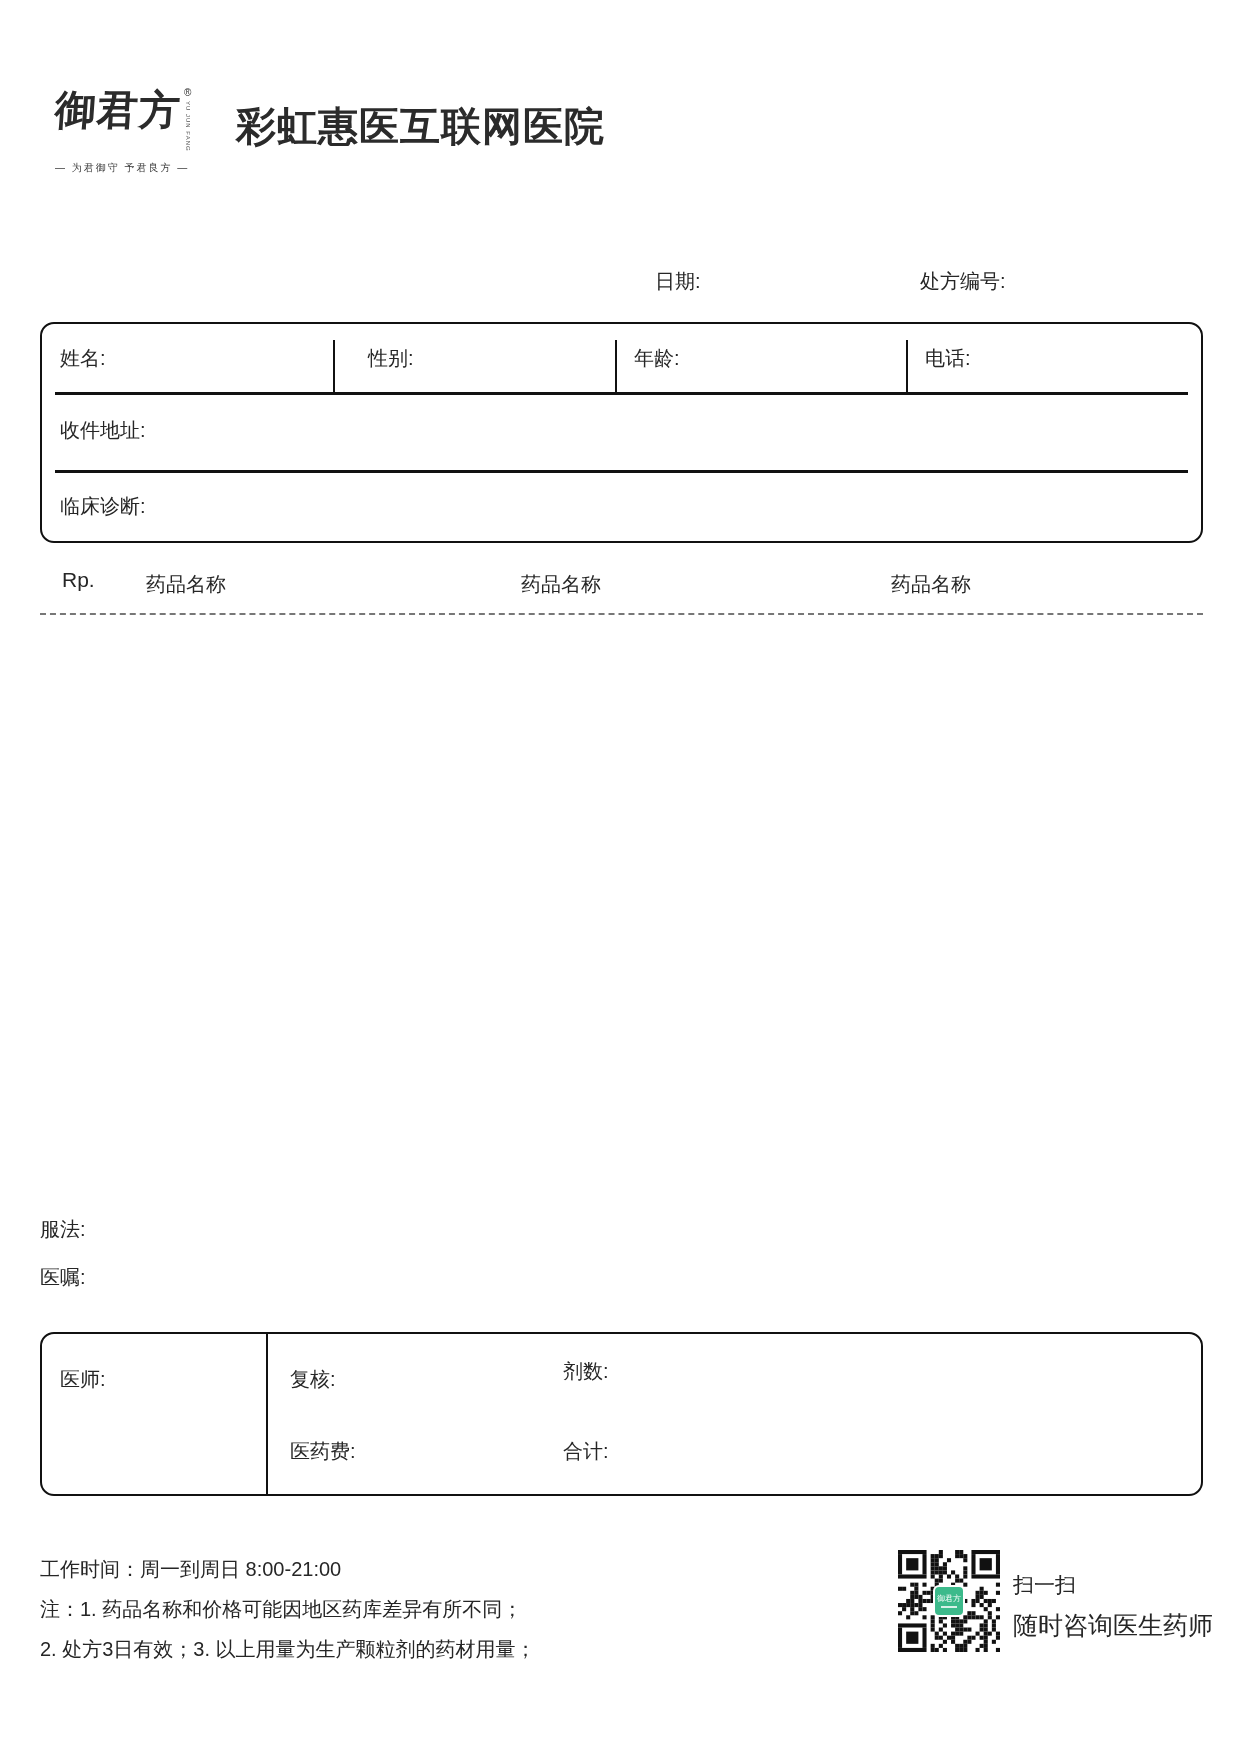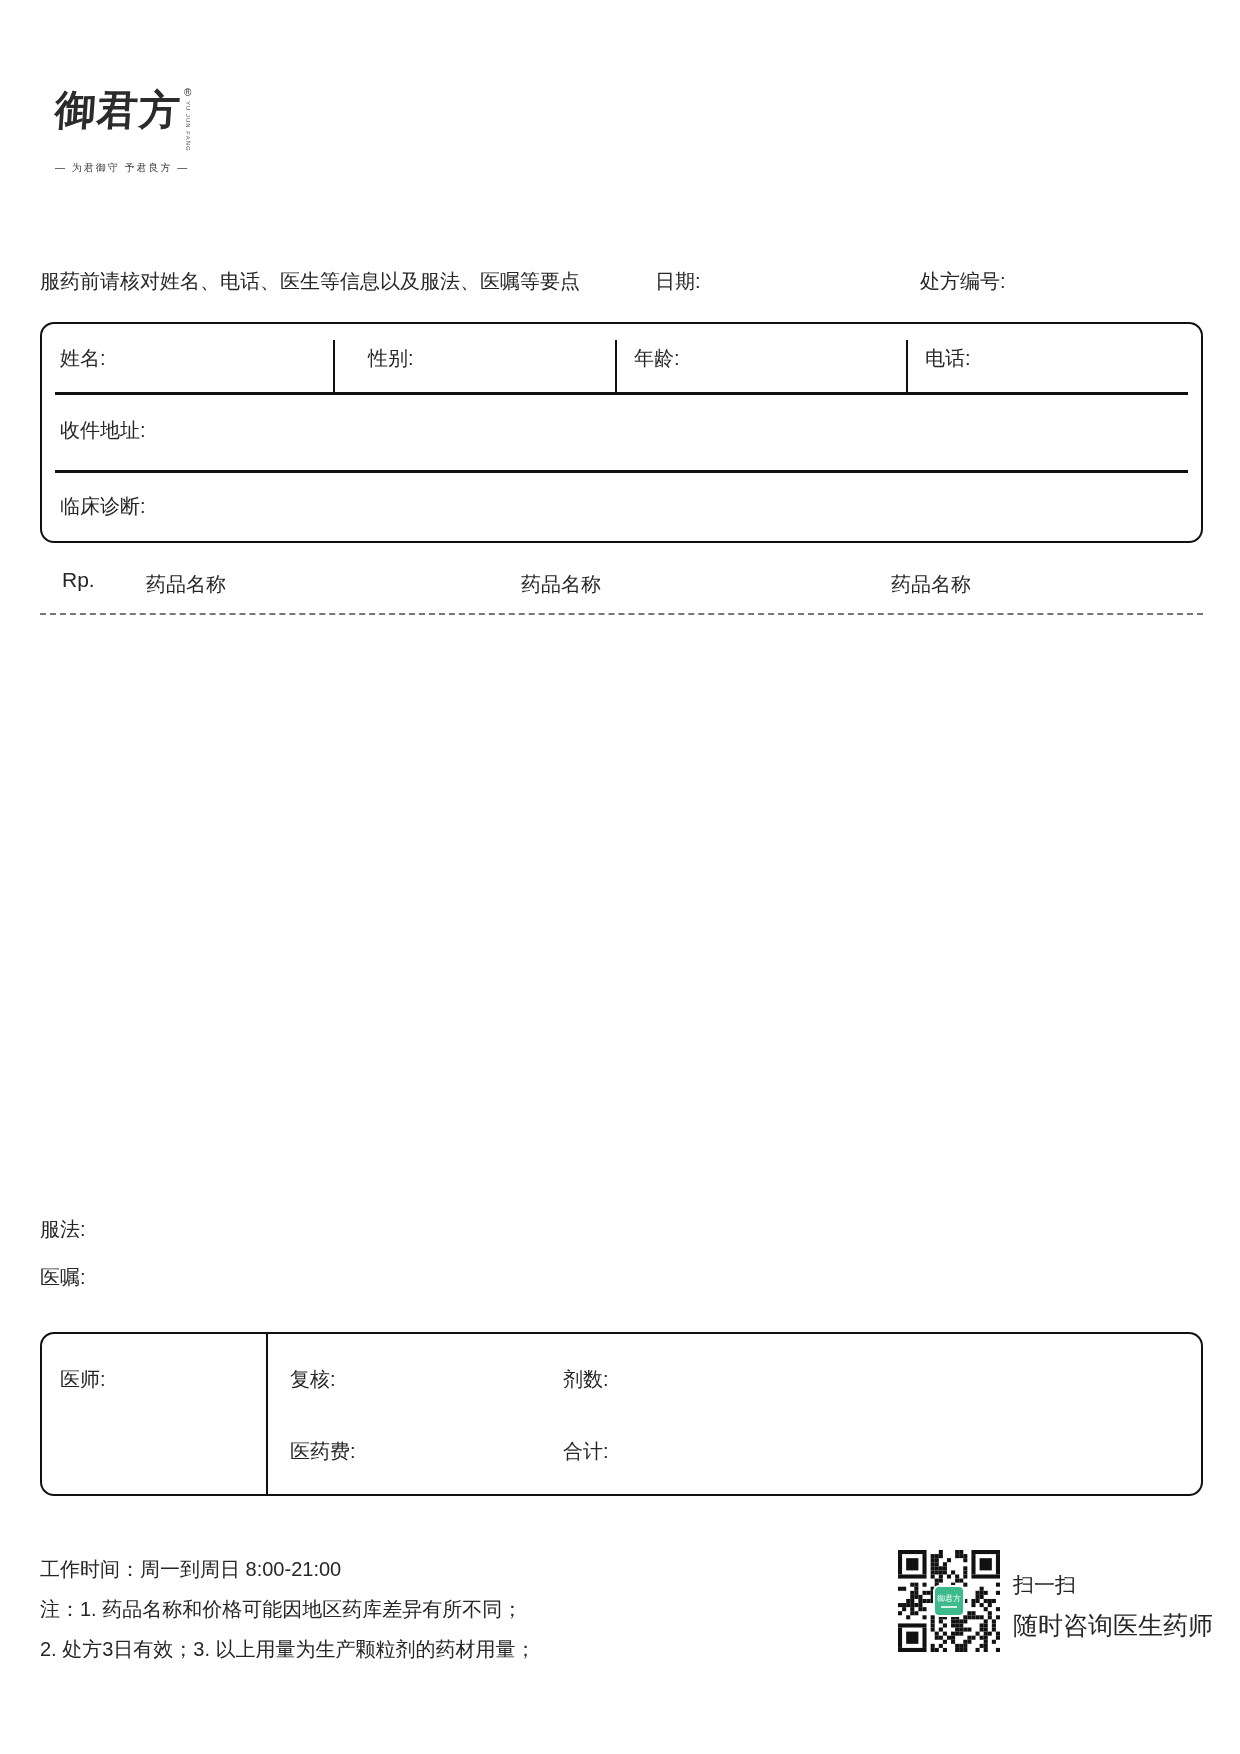--- a/index.html
+++ b/index.html
@@ -54,21 +54,21 @@
   .advice-label{position:absolute;left:40px;top:1264px;font-size:20px;}
   
   .summary-box{
     position:absolute;left:40px;top:1332px;width:1159px;height:160px;
     border:2px solid #111;border-radius:14px;
   }
   .s-vdiv{position:absolute;left:224px;top:0;bottom:0;width:2px;background:#111;}
   .s-label{position:absolute;font-size:20px;}
   .doctor{left:18px;top:32px;}
   .review{left:248px;top:32px;}
-  .doses{left:521px;top:32px;}
+  .doses{left:521px;top:24px;}
   .fee{left:248px;top:104px;}
   .total{left:521px;top:104px;}
   
   .foot-line{position:absolute;left:40px;font-size:20px;}
   .f1{top:1556px;} .f2{top:1596px;} .f3{top:1636px;}
   .qr-wrap{position:absolute;left:898px;top:1550px;width:102px;height:102px;}
   .qr-wrap svg{display:block;}
   .qr-logo{
     position:absolute;left:35px;top:35px;width:32px;height:32px;border-radius:6px;
     background:#3cba8b;border:2px solid #fff;box-sizing:border-box;
@@ -87,22 +87,22 @@
   <div class="logo">
     <div class="logo-row">
       <span class="logo-main">御君方</span>
       <span class="logo-side">
         <span class="reg">®</span>
         <span class="vert">YU JUN FANG</span>
       </span>
     </div>
     <div class="logo-tagline">— 为君御守 予君良方 —</div>
   </div>
-
-  <div class="notice-text">服药前请核对姓名、电话、医生等信息以及服法、医嘱等要点</div>
+  <h1 class="title">彩虹惠医互联网医院</h1>
+
   <div class="date-label">日期:</div>
   <div class="rxno-label">处方编号:</div>
 
   <div class="patient-box">
     <div class="p-row1">
       <span class="p-cell c1">姓名:</span>
       <span class="p-cell c2">性别:</span>
       <span class="p-cell c3">年龄:</span>
       <span class="p-cell c4">电话:</span>
     </div>

